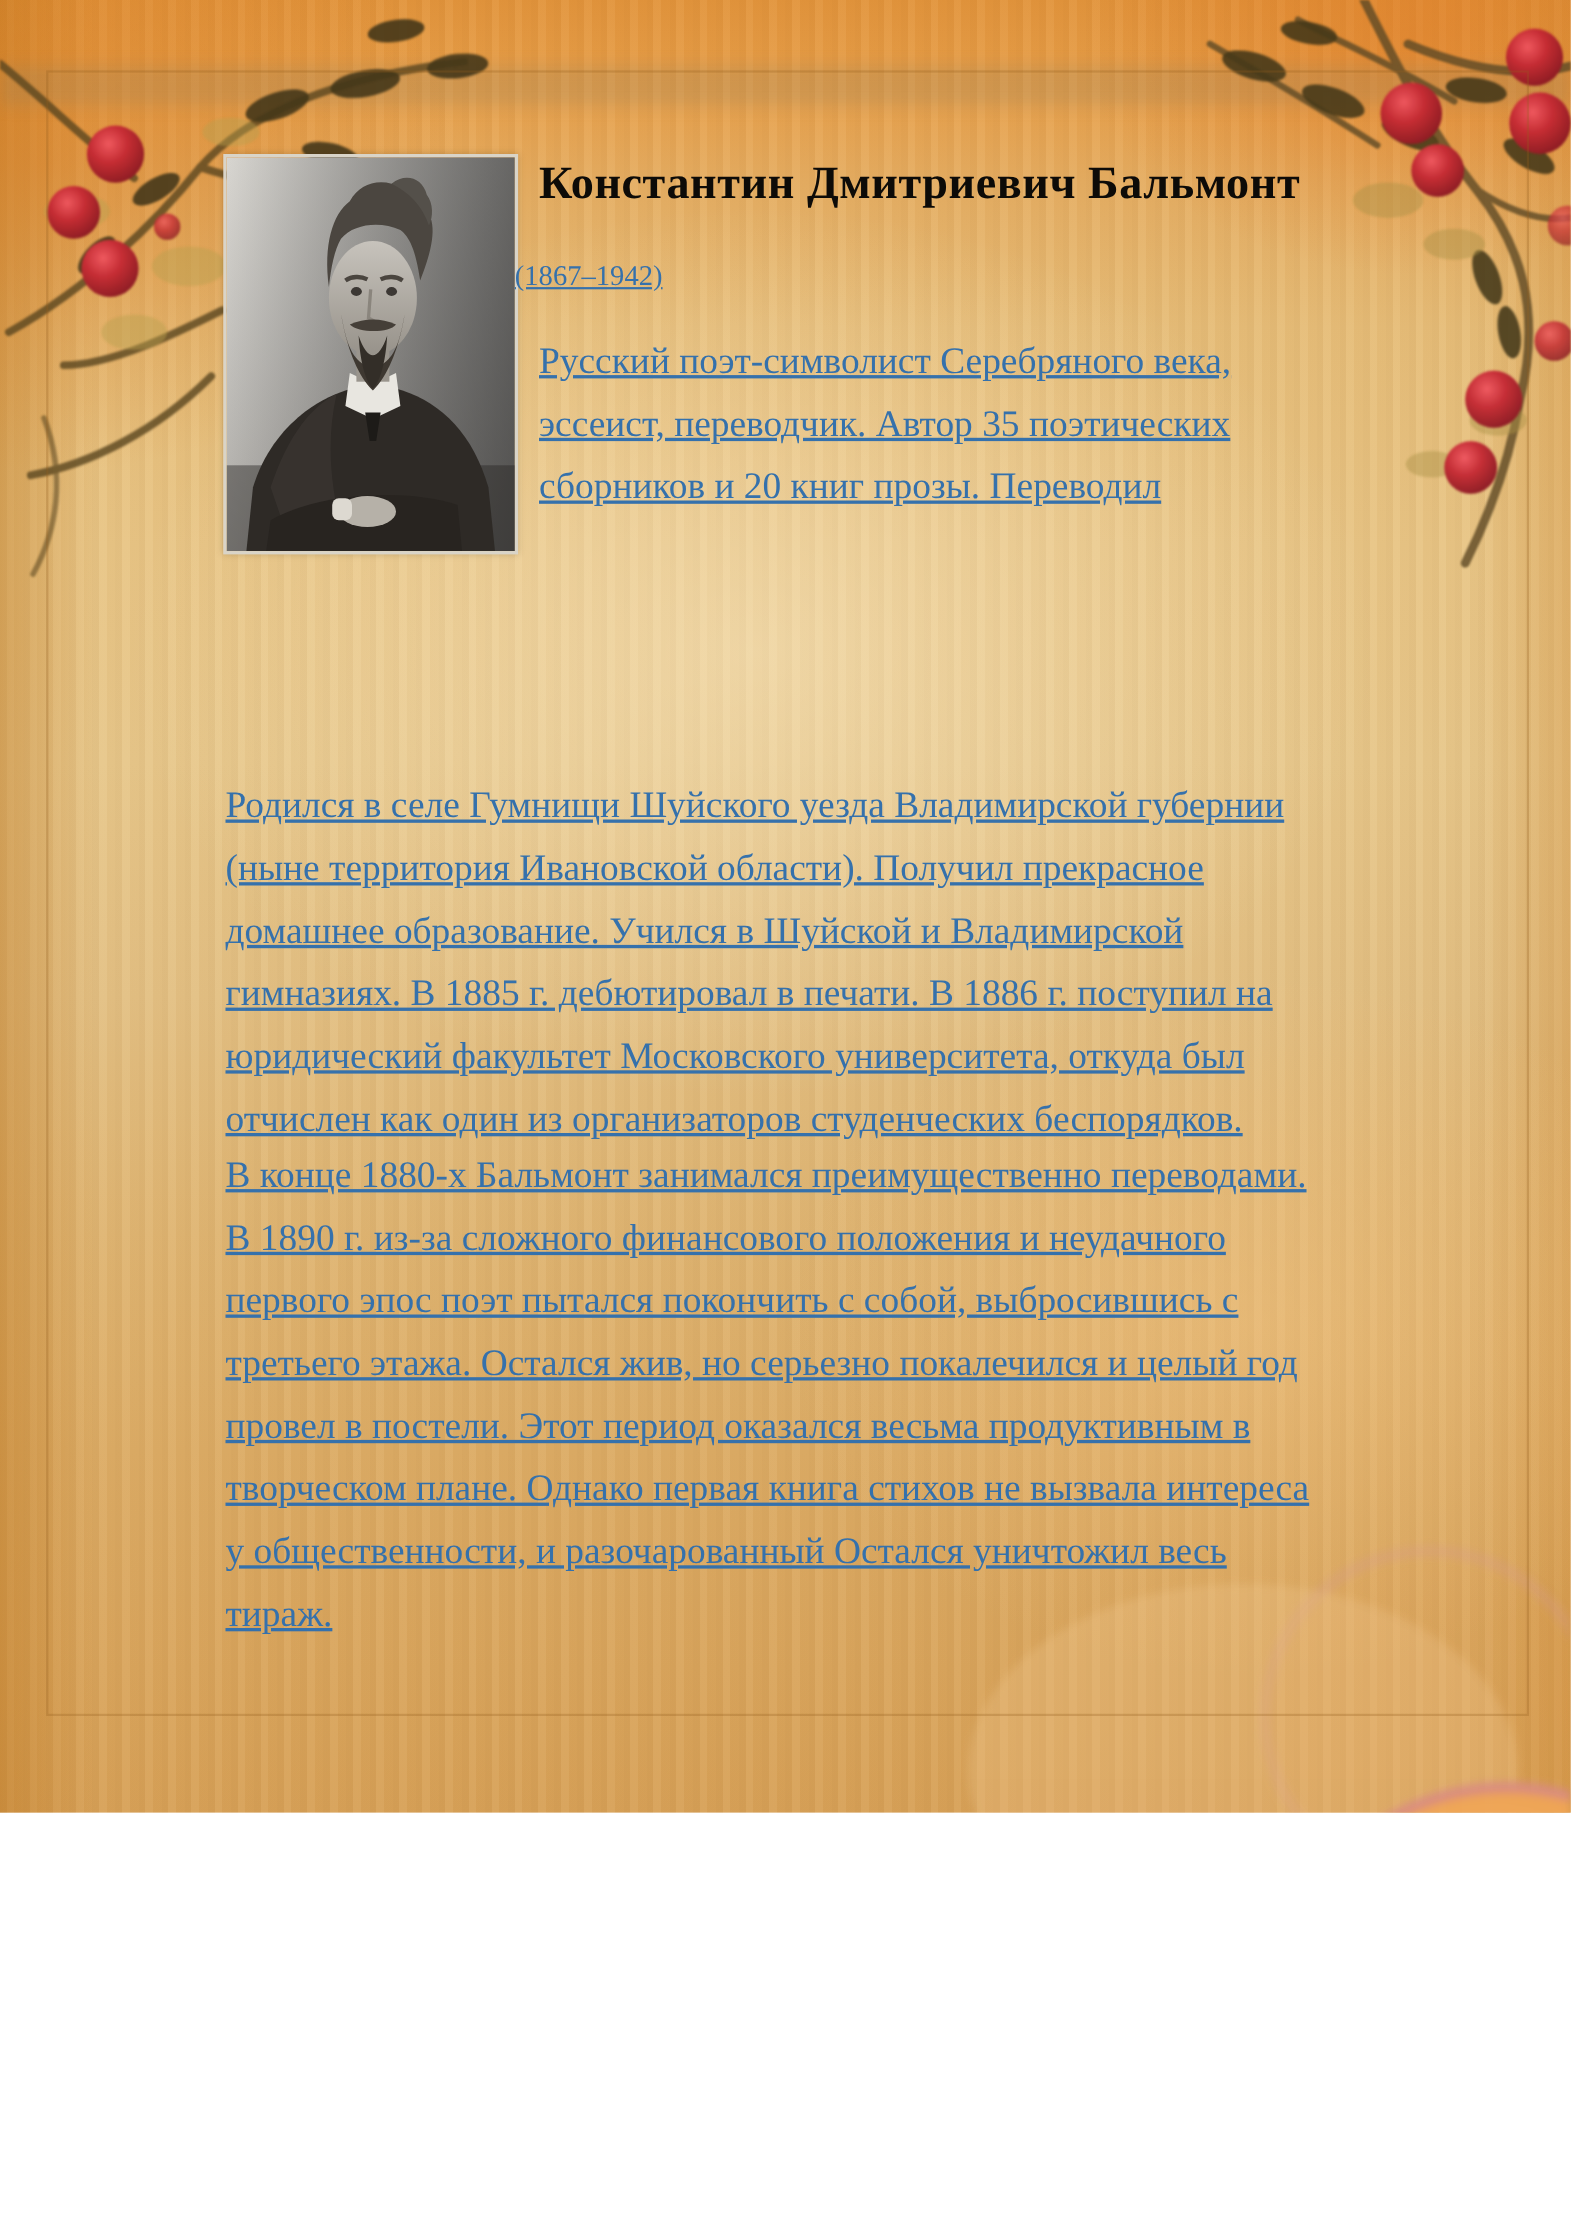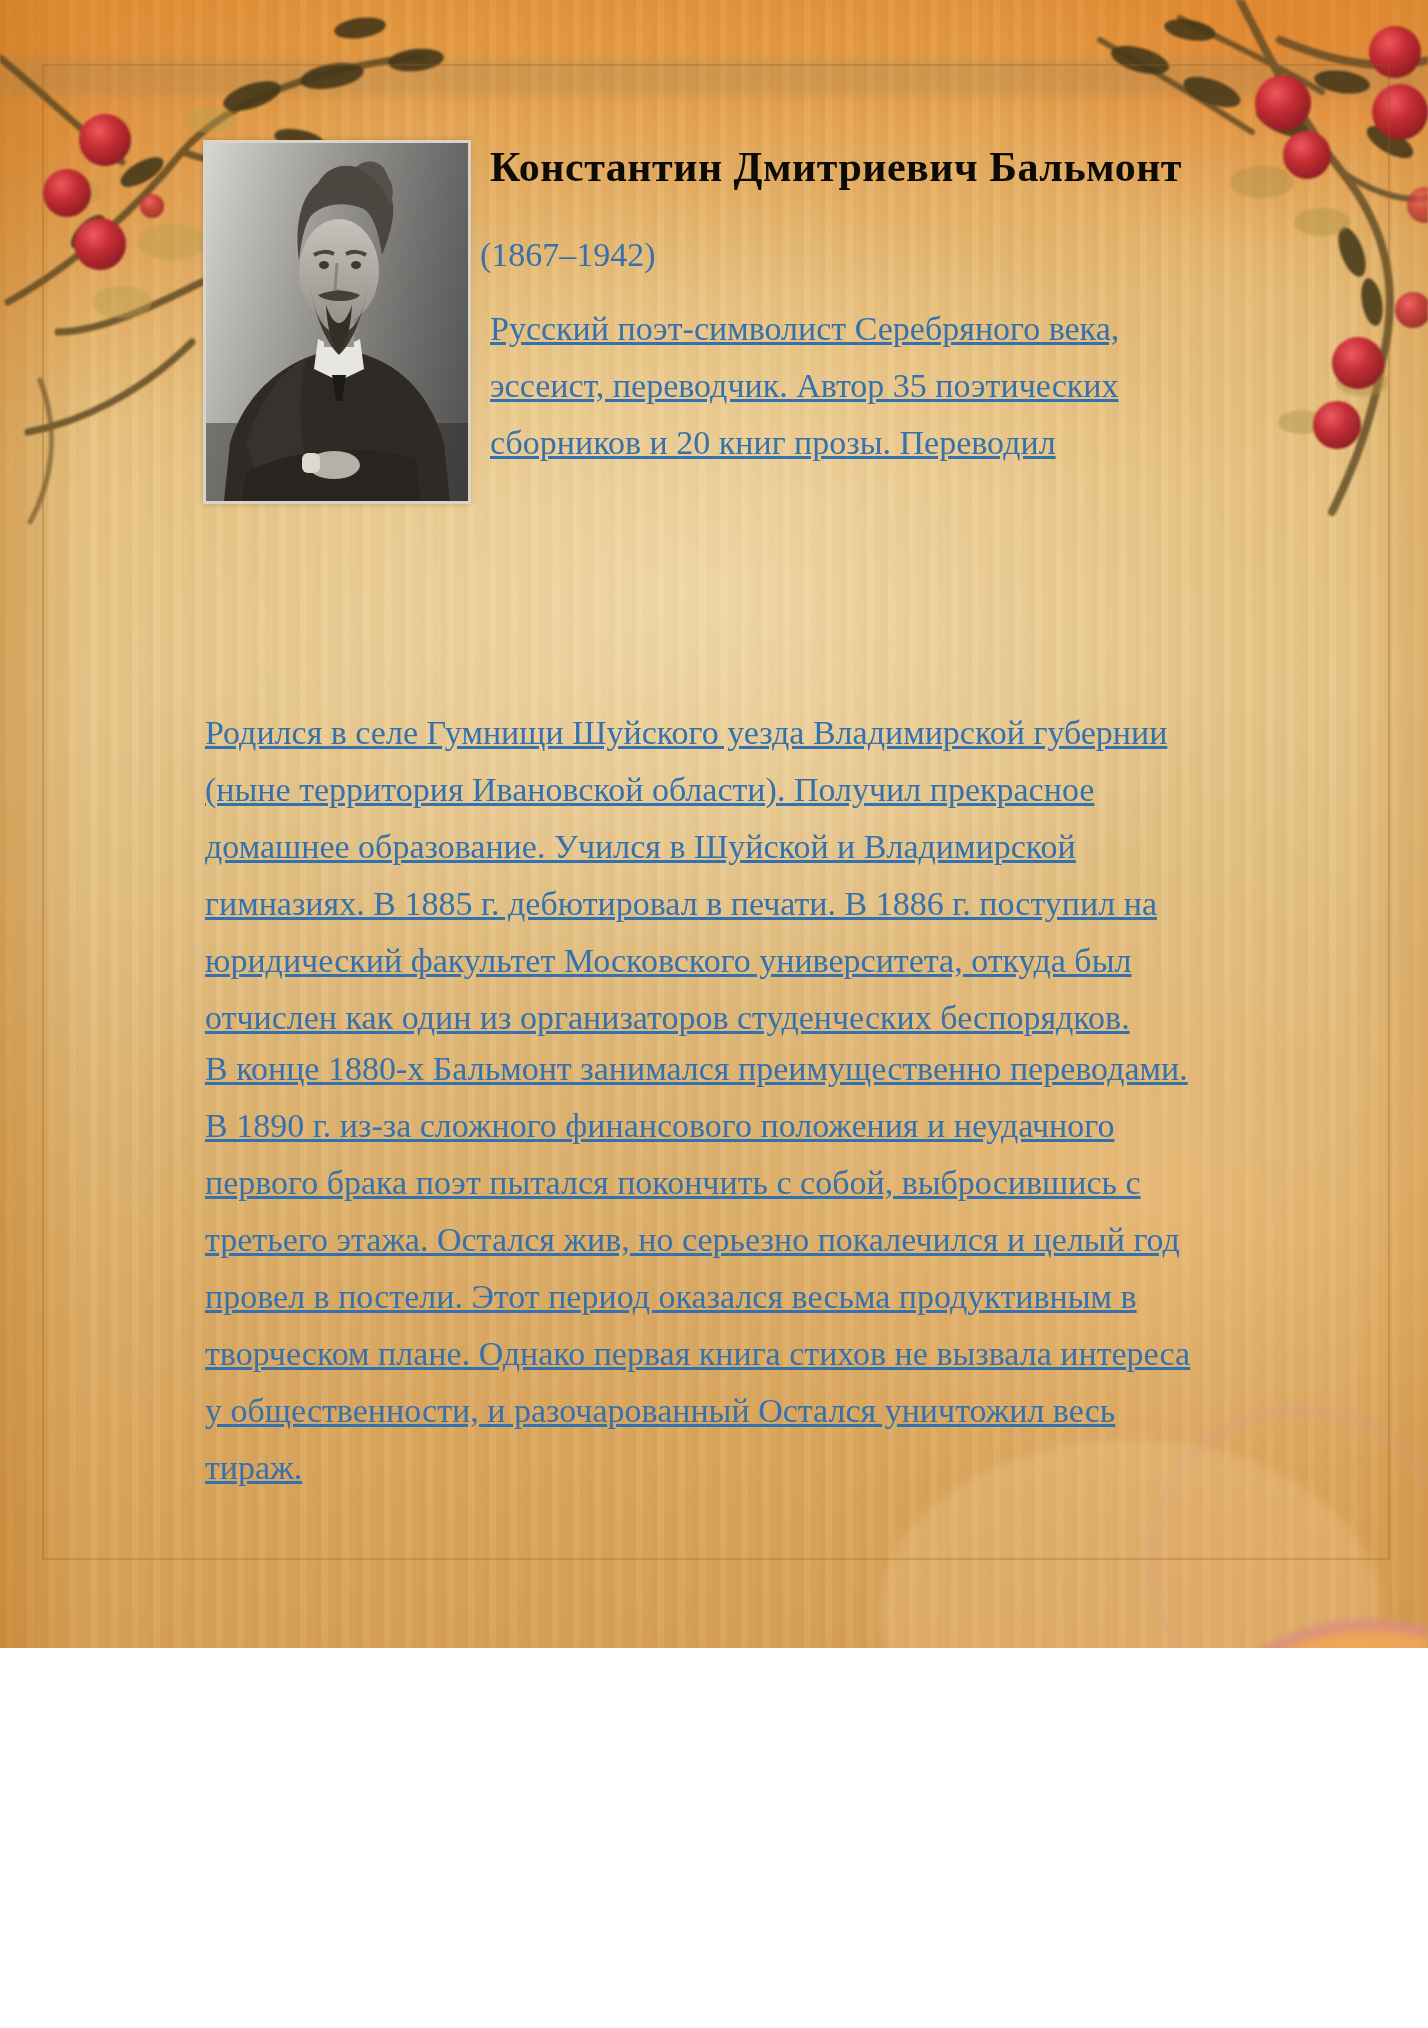--- a/index.html
+++ b/index.html
@@ -21,21 +21,21 @@
     border:2px solid rgba(146,95,30,0.28); pointer-events:none;}
   .deco{position:absolute; filter:blur(1.2px); opacity:0.95;}
   .deco-topleft{left:0; top:0;}
   .deco-topright{left:1040px; top:0;}
   .deco-flowers{left:880px; top:1380px; filter:blur(4px); opacity:0.95;}
   .photo{position:absolute; left:203px; top:140px; width:262px; height:358px;
     border:3px solid #d9d4c8; box-shadow:0 0 6px rgba(80,50,10,0.25);}
   .photo svg{display:block;}
   .title{position:absolute; left:490px; top:143px; margin:0;
     font-size:42px; font-weight:bold; color:#0d0b08; letter-spacing:0.5px; white-space:nowrap;}
-  .dates{position:absolute; left:480px; top:236px; font-size:34px; color:#3571ac; white-space:nowrap;}
+  .dates{position:absolute; left:468px; top:236px; font-size:26px; color:#3571ac; white-space:nowrap;text-decoration:underline;}
   .para{position:absolute; font-size:34px; color:#3571ac;}
   .para .line{height:57px; line-height:57px; white-space:nowrap;text-decoration:underline;}
   .p1a{left:490px; top:300px;}
   .p1b{left:205px; top:528px;}
   .p2{left:205px; top:704px;}
   .p3{left:205px; top:1040px;}
   .white-strip{position:absolute; left:0; top:1977px; width:100%; height:51px; background:#ffffff;}
 </style>
 </head>
 <body>
@@ -219,21 +219,21 @@
     <div class="line">(ныне территория Ивановской области). Получил прекрасное</div>
     <div class="line">домашнее образование. Учился в Шуйской и Владимирской</div>
     <div class="line">гимназиях. В 1885 г. дебютировал в печати. В 1886 г. поступил на</div>
     <div class="line">юридический факультет Московского университета, откуда был</div>
     <div class="line">отчислен как один из организаторов студенческих беспорядков.</div>
   </div>
 
   <div class="para p3">
     <div class="line">В конце 1880-х Бальмонт занимался преимущественно переводами.</div>
     <div class="line">В 1890 г. из-за сложного финансового положения и неудачного</div>
-    <div class="line">первого брака поэт пытался покончить с собой, выбросившись с</div>
+    <div class="line">первого эпос поэт пытался покончить с собой, выбросившись с</div>
     <div class="line">третьего этажа. Остался жив, но серьезно покалечился и целый год</div>
     <div class="line">провел в постели. Этот период оказался весьма продуктивным в</div>
     <div class="line">творческом плане. Однако первая книга стихов не вызвала интереса</div>
     <div class="line">у общественности, и разочарованный Остался уничтожил весь</div>
     <div class="line">тираж.</div>
   </div>
 
   <div class="white-strip"></div>
 </div>
 

